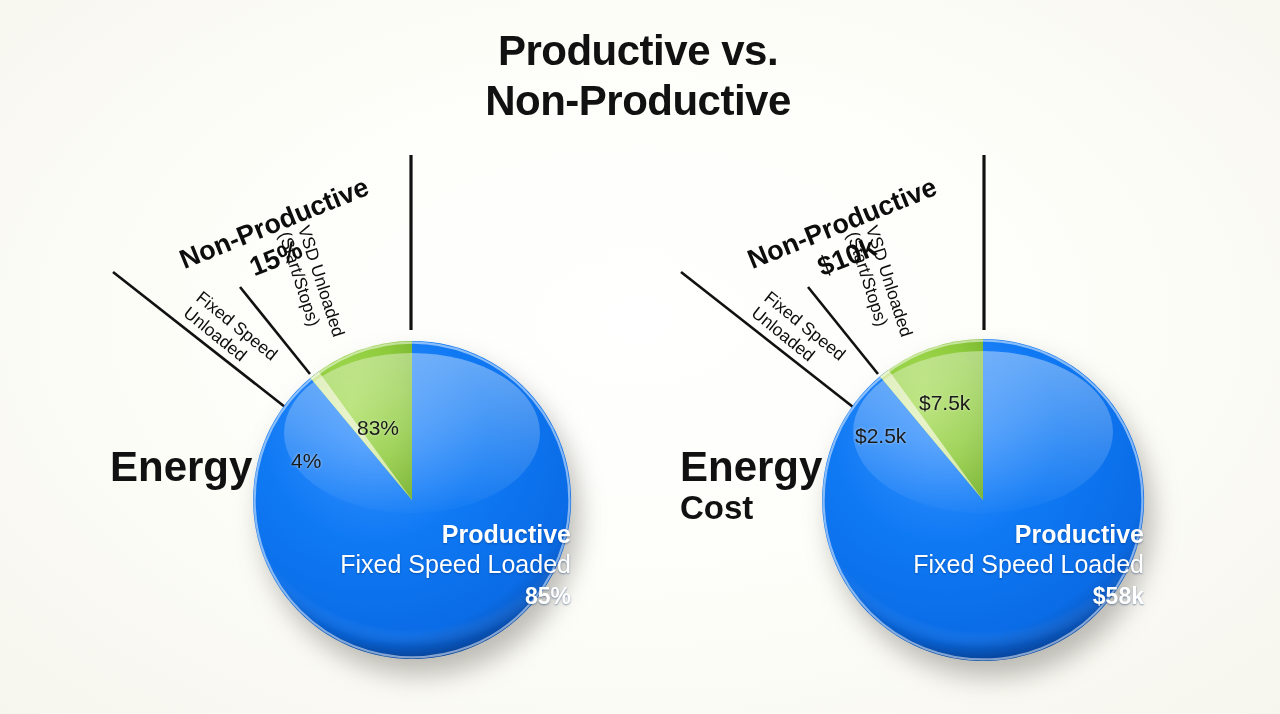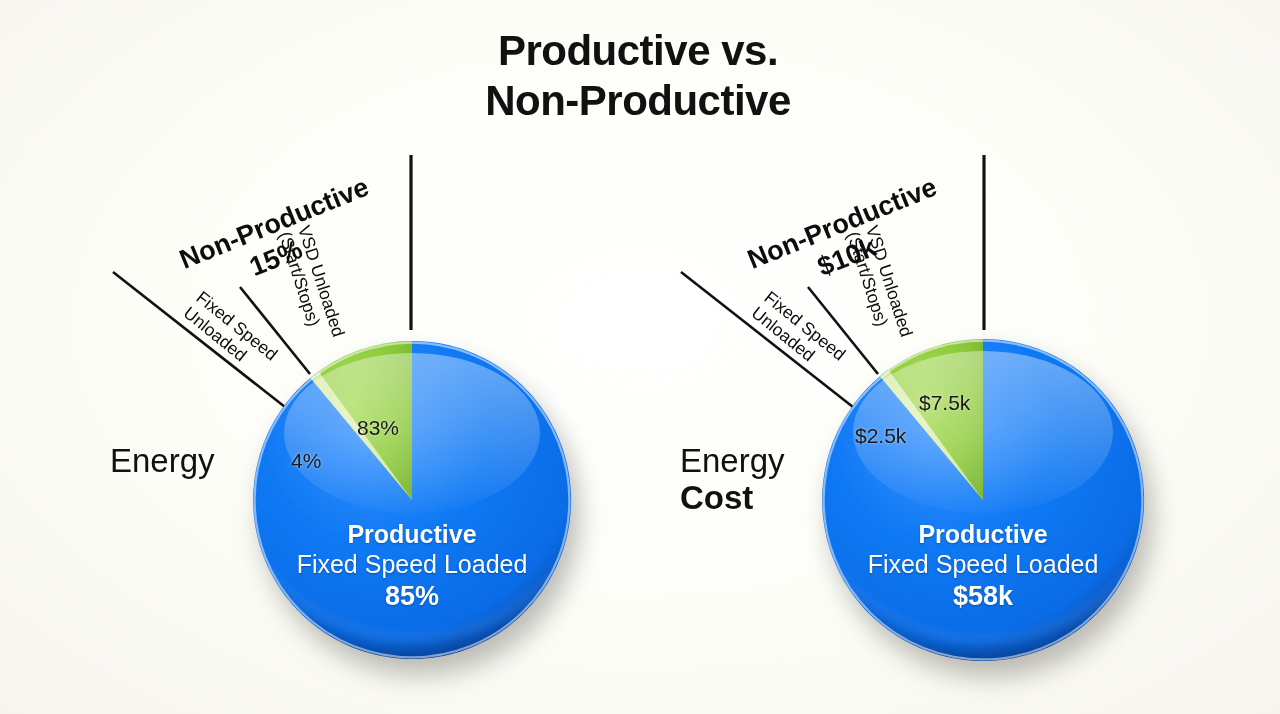--- a/index.html
+++ b/index.html
@@ -50,22 +50,22 @@
 
   
   .side-caption {
     position: absolute;
     text-align: left;
     color: #111111;
     line-height: 1.12;
   }
   .side-caption .cap-top {
     display: block;
-    font-size: 33px;
-    font-weight: normal;
+    font-size: 42px;
+    font-weight: bold;
   }
   .side-caption .cap-bot {
     display: block;
     font-size: 33px;
     font-weight: bold;
   }
 
   
   .pie-wrap {
     position: absolute;
@@ -85,28 +85,28 @@
     position: absolute;
     left: 0;
     top: 0;
     overflow: visible;
   }
 
   
   .pie-center-label {
     position: absolute;
     width: 100%;
-    text-align: center;
+    text-align: right;
     color: #ffffff;
     text-shadow: 0 1px 2px rgba(0,40,100,0.45);
     pointer-events: none;
   }
   .pcl-1 { display:block; font-size: 25px; font-weight: bold; line-height: 30px; }
   .pcl-2 { display:block; font-size: 25px; font-weight: normal; line-height: 31px; }
-  .pcl-3 { display:block; font-size: 27px; font-weight: bold; line-height: 33px; }
+  .pcl-3 { display:block; font-size: 23px; font-weight: bold; line-height: 33px; }
 
   
   .slice-val {
     position: absolute;
     color: #1a1a1a;
     font-size: 21px;
     font-weight: normal;
     white-space: nowrap;
     text-shadow: 0 0 3px rgba(255,255,255,0.55);
     margin-top: 20px;

